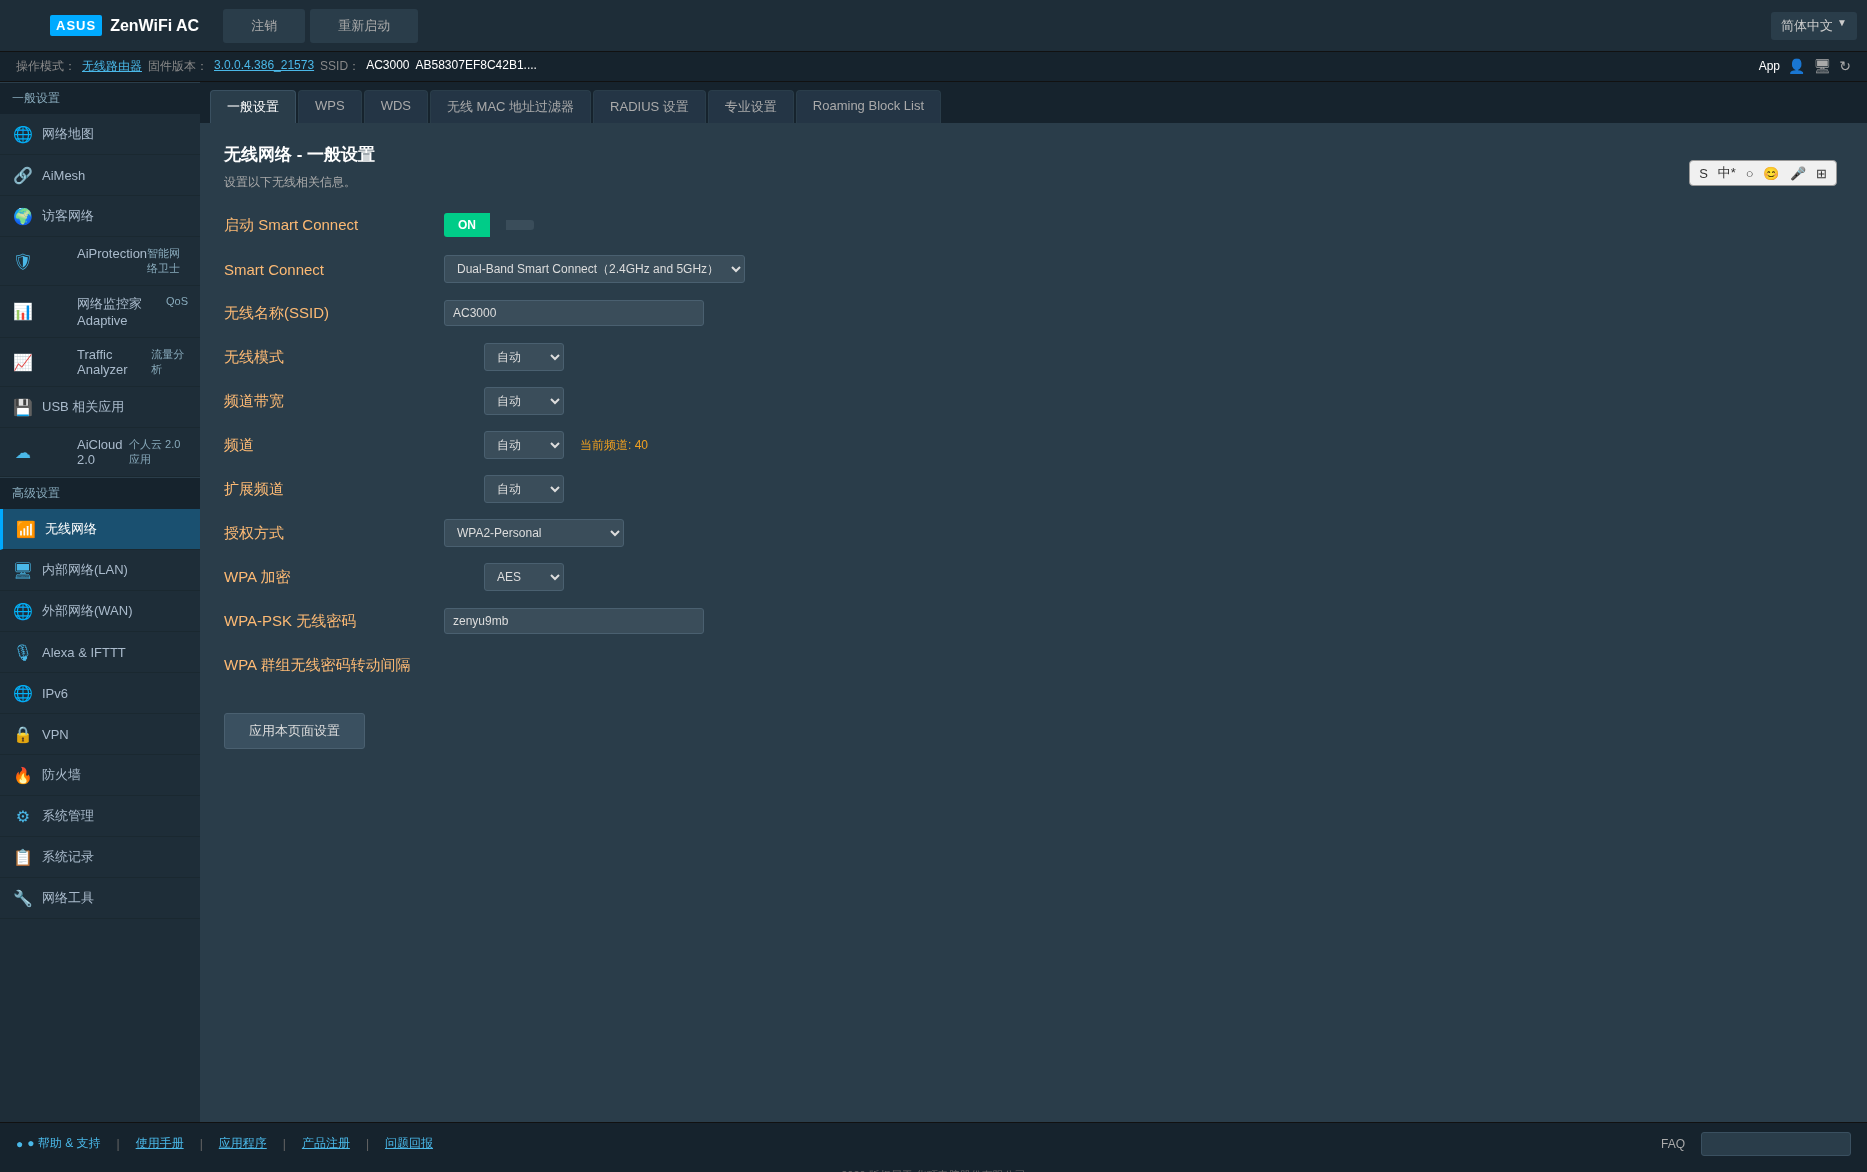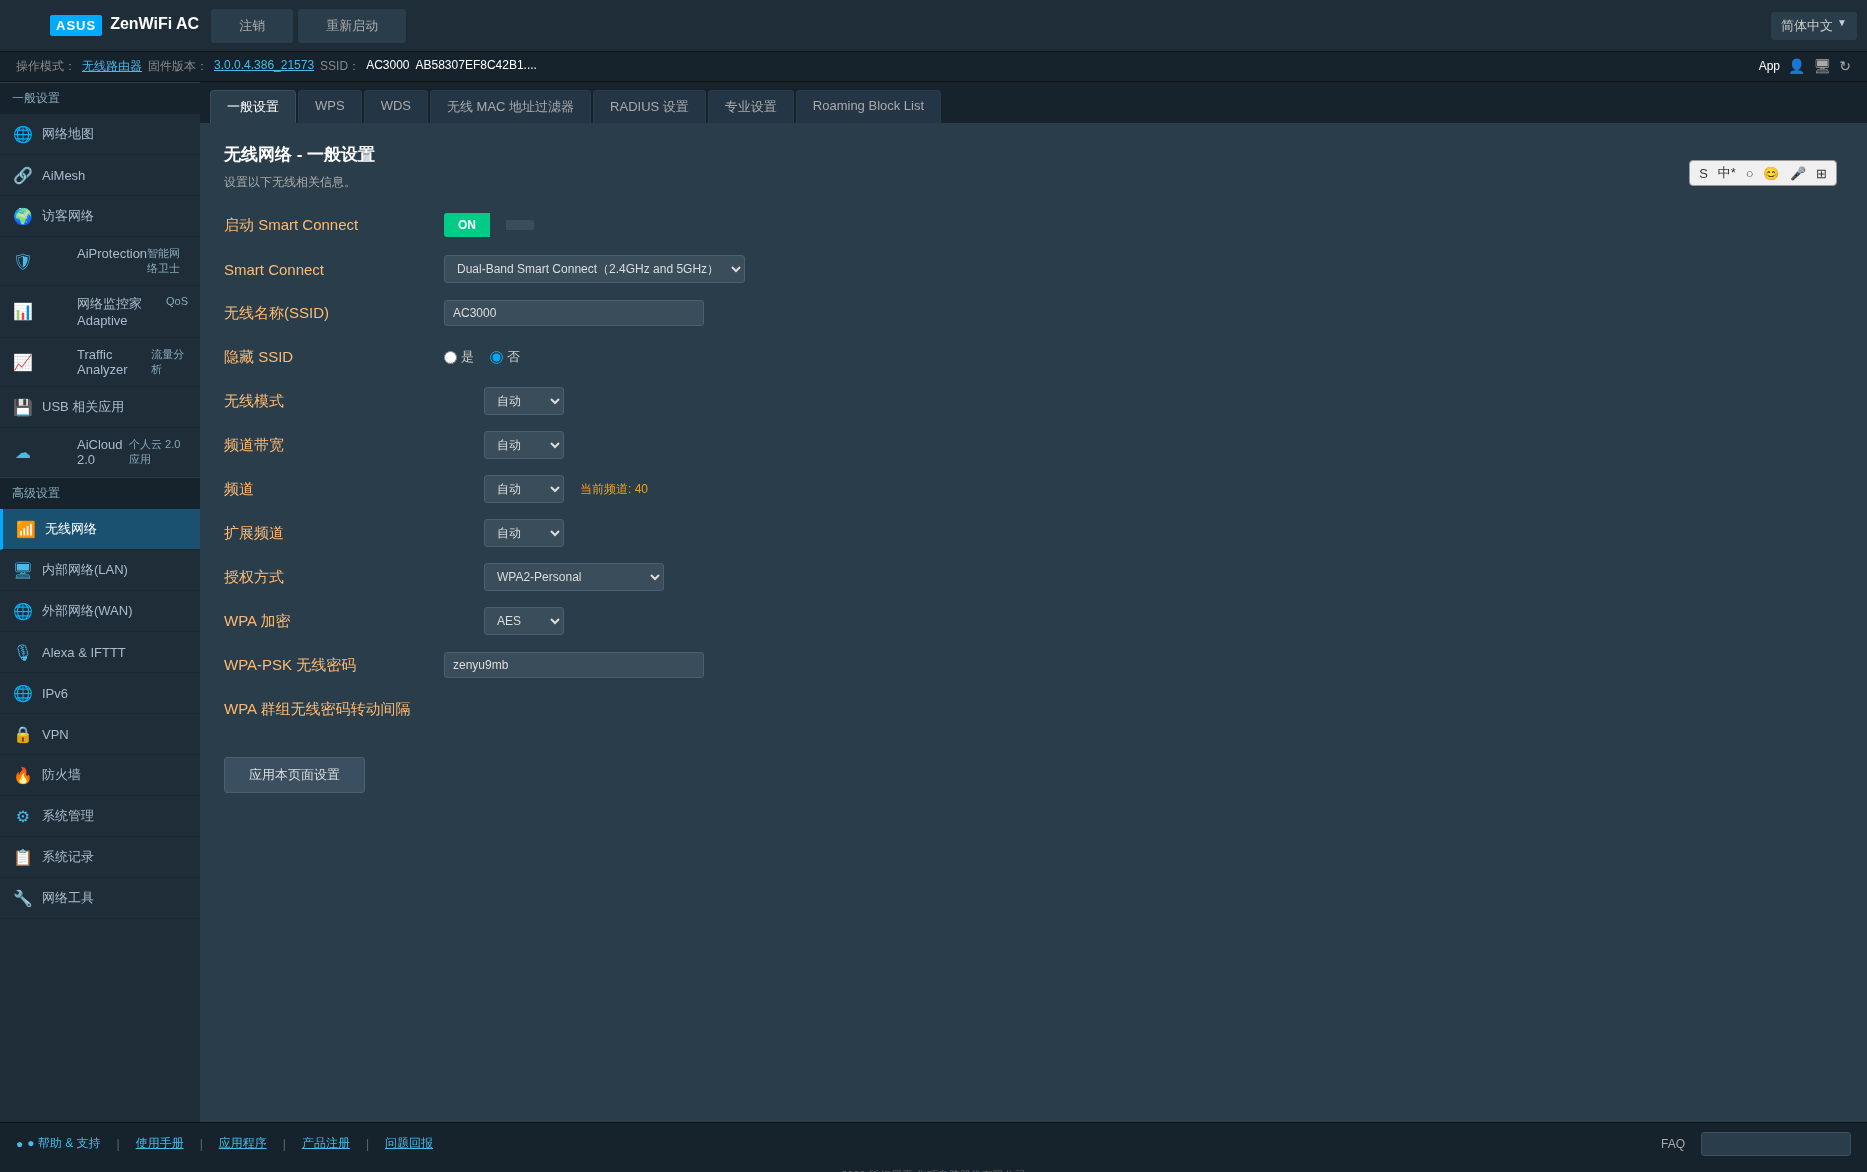--- a/index.html
+++ b/index.html
@@ -18,23 +18,23 @@
     .top-bar {
       background: #1e2d38;
       display: flex;
       align-items: center;
       height: 52px;
       padding: 0 10px;
       border-bottom: 1px solid #111;
     }
     .logo-area {
       display: flex;
-      align-items: flex-start;
+      align-items: center;
       gap: 8px;
-      margin-right: 12px;
+      margin-right: 24px;
       padding-left: 40px;
     }
     .asus-logo {
       background: #00aaff;
       color: white;
       font-weight: bold;
       font-size: 13px;
       padding: 3px 6px;
       border-radius: 2px;
       letter-spacing: 1px;
@@ -522,35 +522,20 @@
         </div>
       </div>
 
       <div class="form-row">
         <div class="form-label">无线名称(SSID)</div>
         <div class="form-control">
           <input class="form-input" type="text" value="AC3000" style="">
         </div>
       </div>
 
-      <div class="form-row">
-        <div class="form-label">隐藏 SSID</div>
-        <div class="form-control">
-          <div class="radio-group">
-            <label class="radio-label">
-              <input type="radio" name="hide-ssid" style="">
-              <span>是</span>
-            </label>
-            <label class="radio-label">
-              <input type="radio" name="hide-ssid" checked="" style="">
-              <span>否</span>
-            </label>
-          </div>
-        </div>
-      </div>
 
       <div class="form-row">
         <div class="form-label">无线模式</div>
         <div class="form-control">
           <select class="form-select form-select-small">
             <option>自动</option>
           </select>
         </div>
       </div>
 
@@ -578,21 +563,21 @@
         <div class="form-control">
           <select class="form-select form-select-small">
             <option>自动</option>
           </select>
         </div>
       </div>
 
       <div class="form-row">
         <div class="form-label">授权方式</div>
         <div class="form-control">
-          <select class="form-select" style="min-width:180px;margin-left:40px;">
+          <select class="form-select" style="min-width:180px;">
             <option>WPA2-Personal</option>
           </select>
         </div>
       </div>
 
       <div class="form-row">
         <div class="form-label">WPA 加密</div>
         <div class="form-control">
           <select class="form-select form-select-small">
             <option>AES</option>

